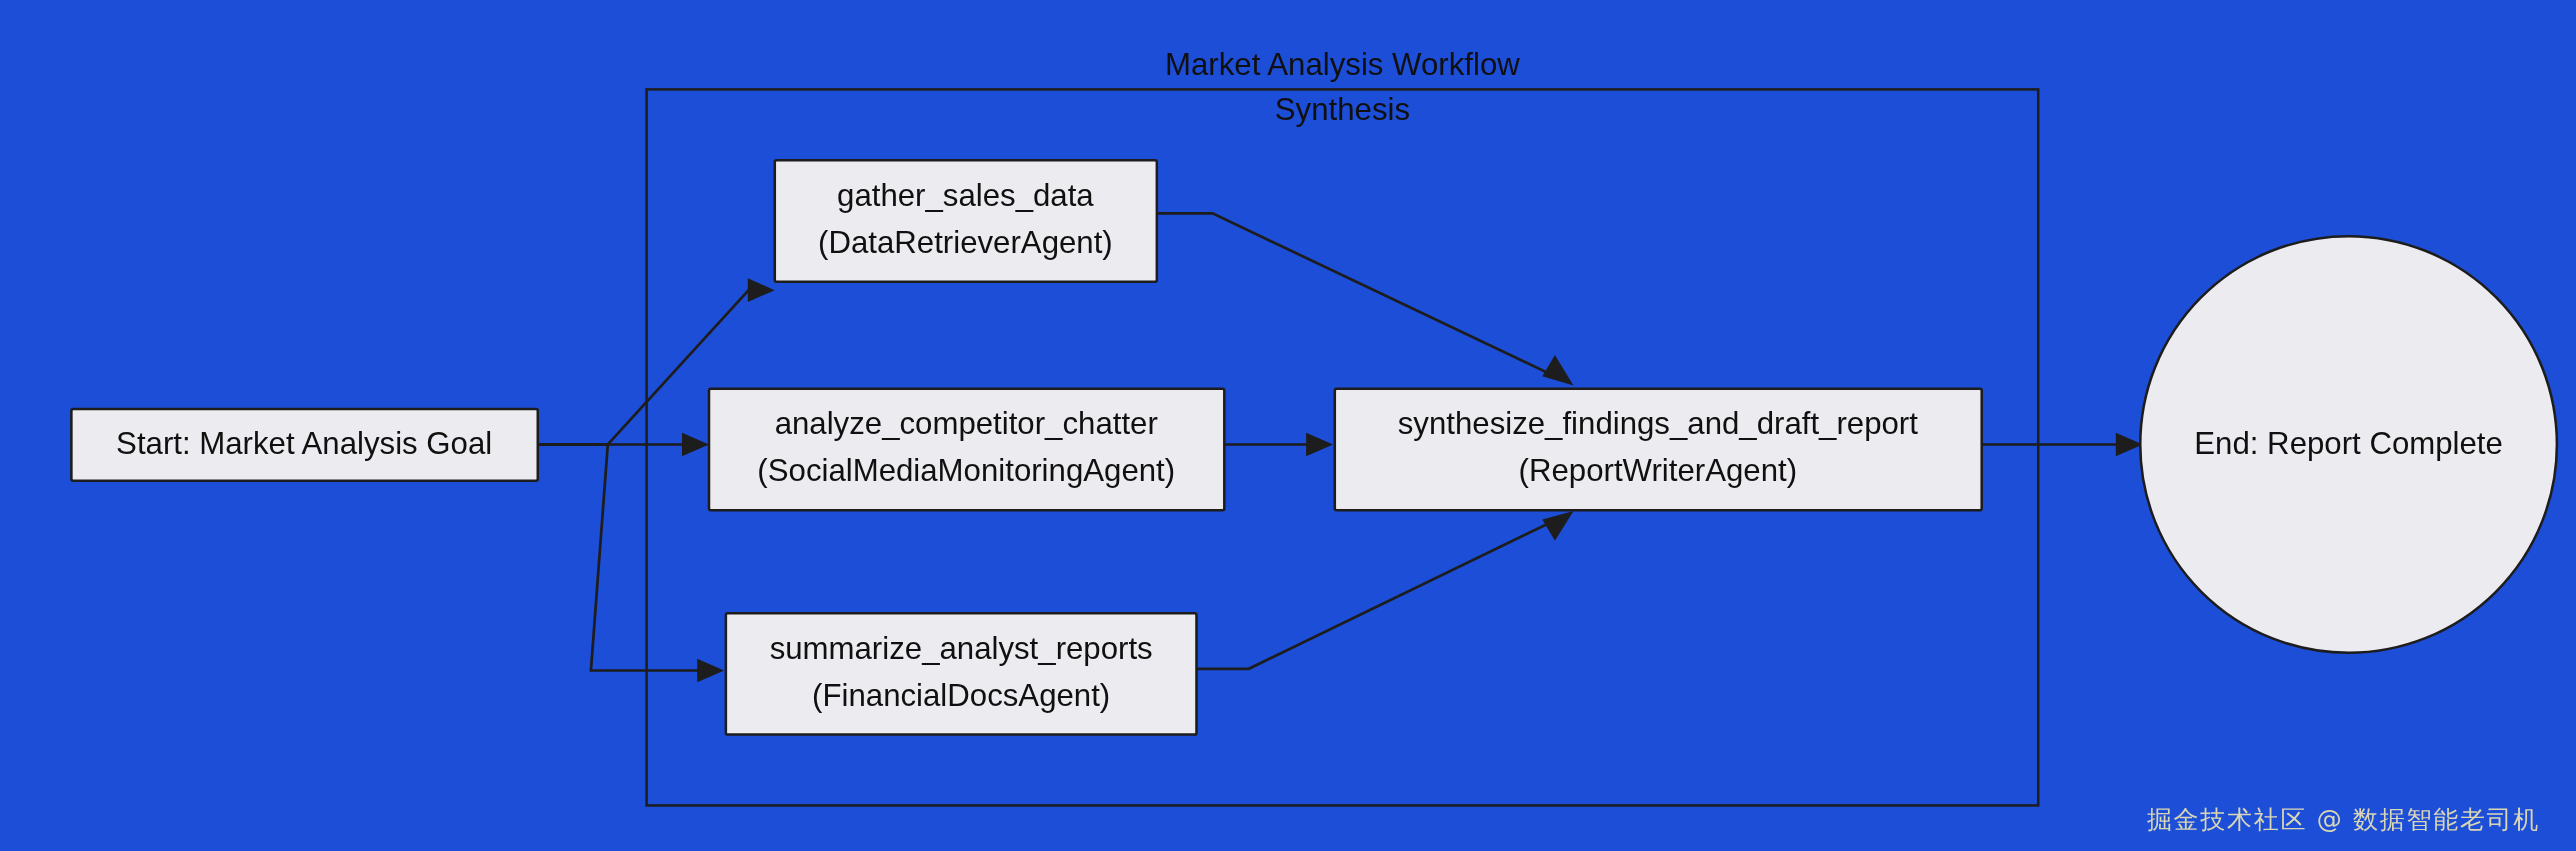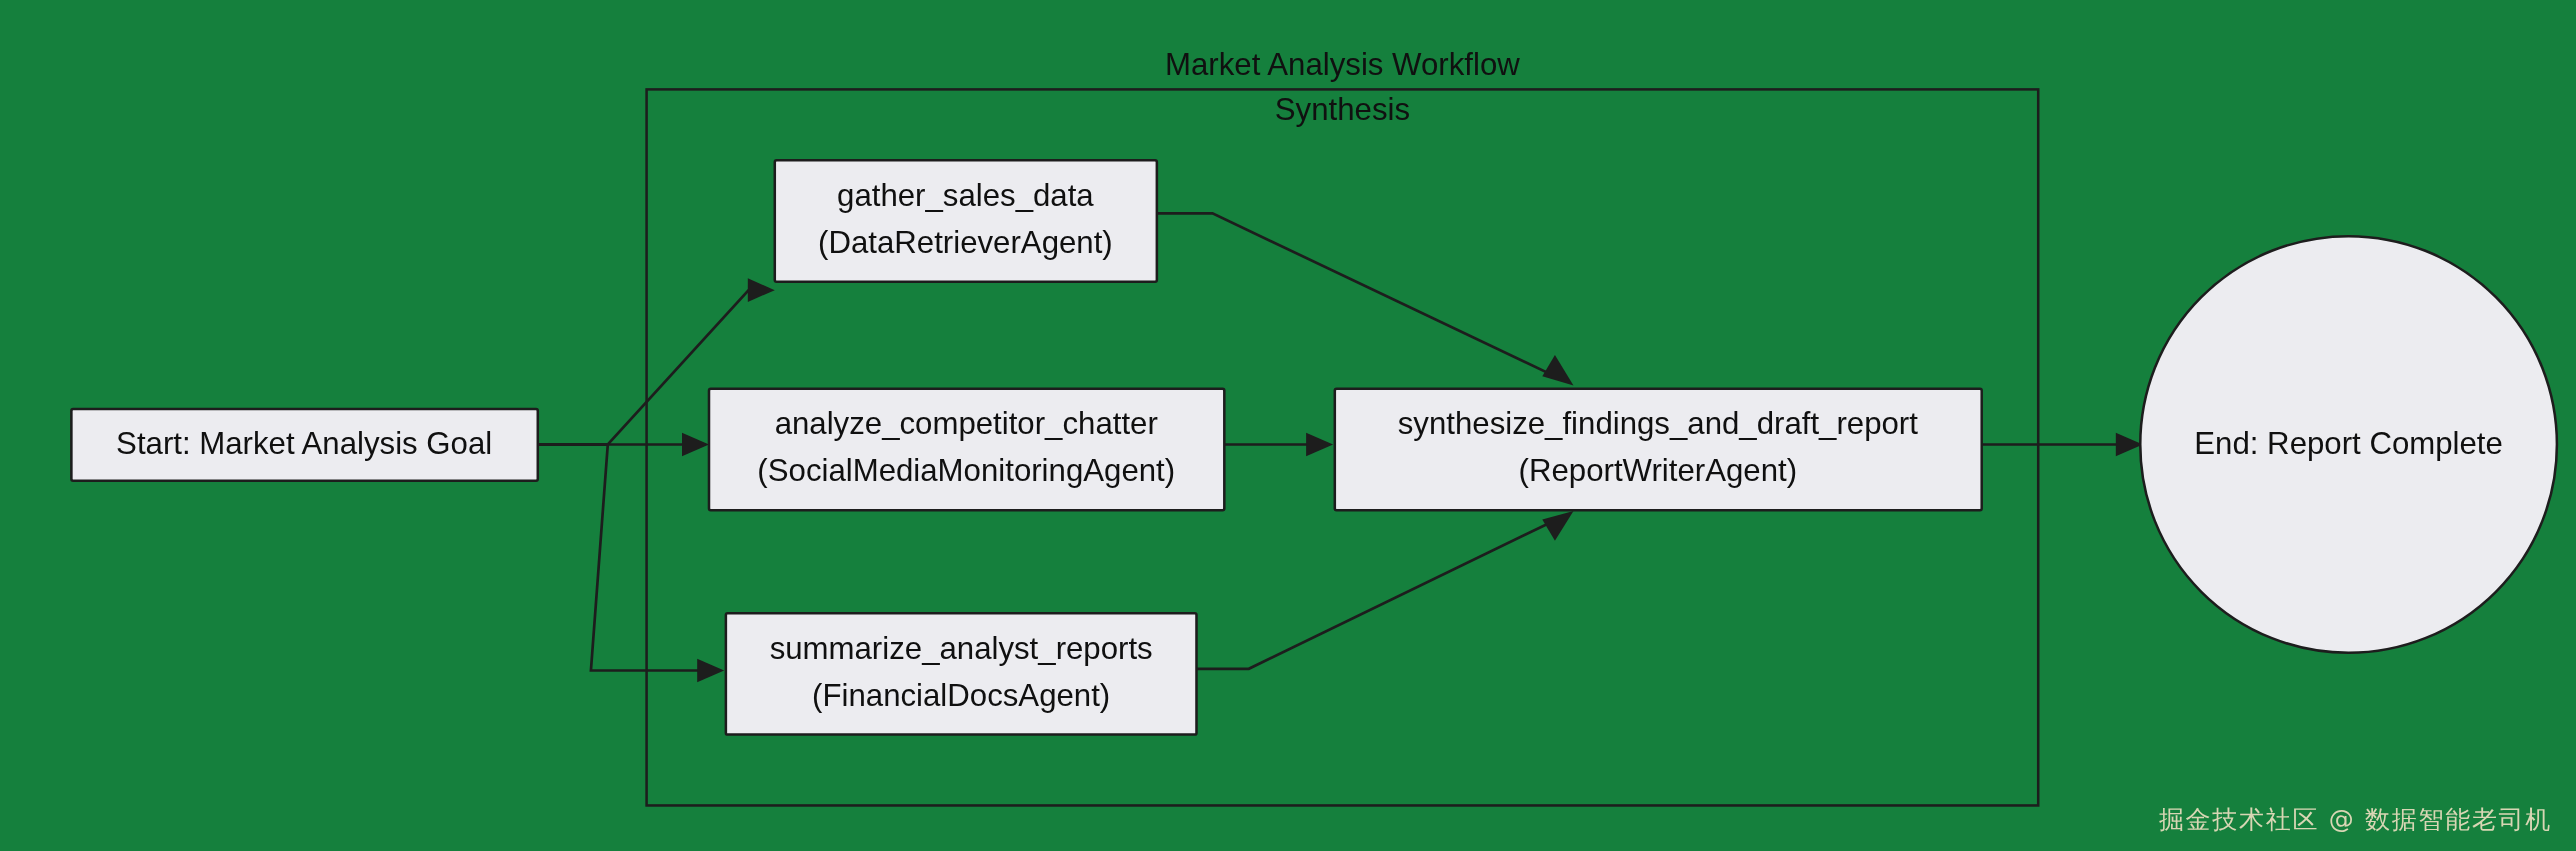--- a/index.html
+++ b/index.html
@@ -4,21 +4,21 @@
 <style>
   html, body {
     margin: 0;
     padding: 0;
     background: #fdfde6;
   }
   #canvas {
     position: relative;
     width: 2576px;
     height: 851px;
-    background: #15803d;
+    background: #1d4ed8;
     font-family: "Liberation Sans", "DejaVu Sans", sans-serif;
     overflow: hidden;
   }
   #diagram-svg {
     position: absolute;
     left: 0;
     top: 0;
     width: 2576px;
     height: 851px;
   }
@@ -57,21 +57,21 @@
   }
   .subgraph-title {
     font-family: "Liberation Sans", "DejaVu Sans", sans-serif;
     font-size: 37px;
     fill: #101010;
     text-anchor: middle;
     dominant-baseline: middle;
   }
   .watermark {
     position: absolute;
-    right: 24px;
+    right: 36px;
     bottom: 15px;
     font-family: "DejaVu Sans", sans-serif;
     font-size: 25px;
     color: #d8d6b4;
     letter-spacing: 1.7px;
     white-space: nowrap;
     user-select: none;
   }
 </style>
 </head>

